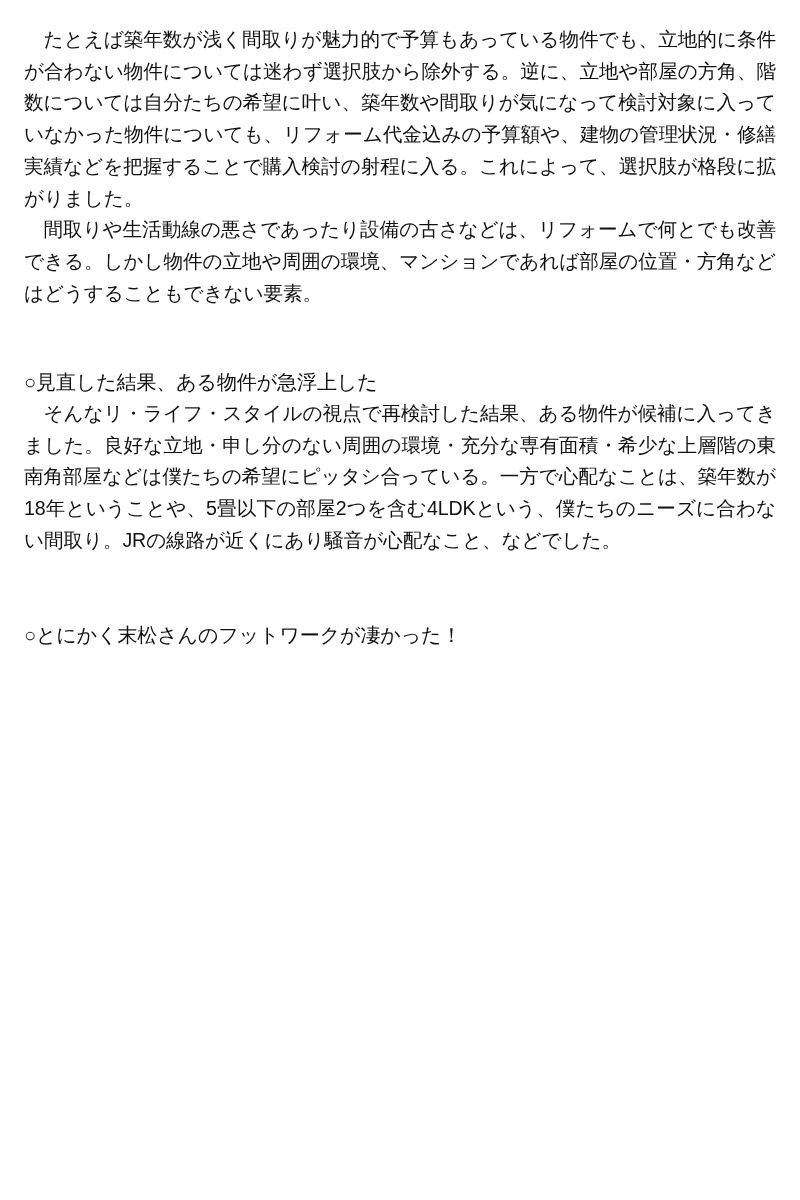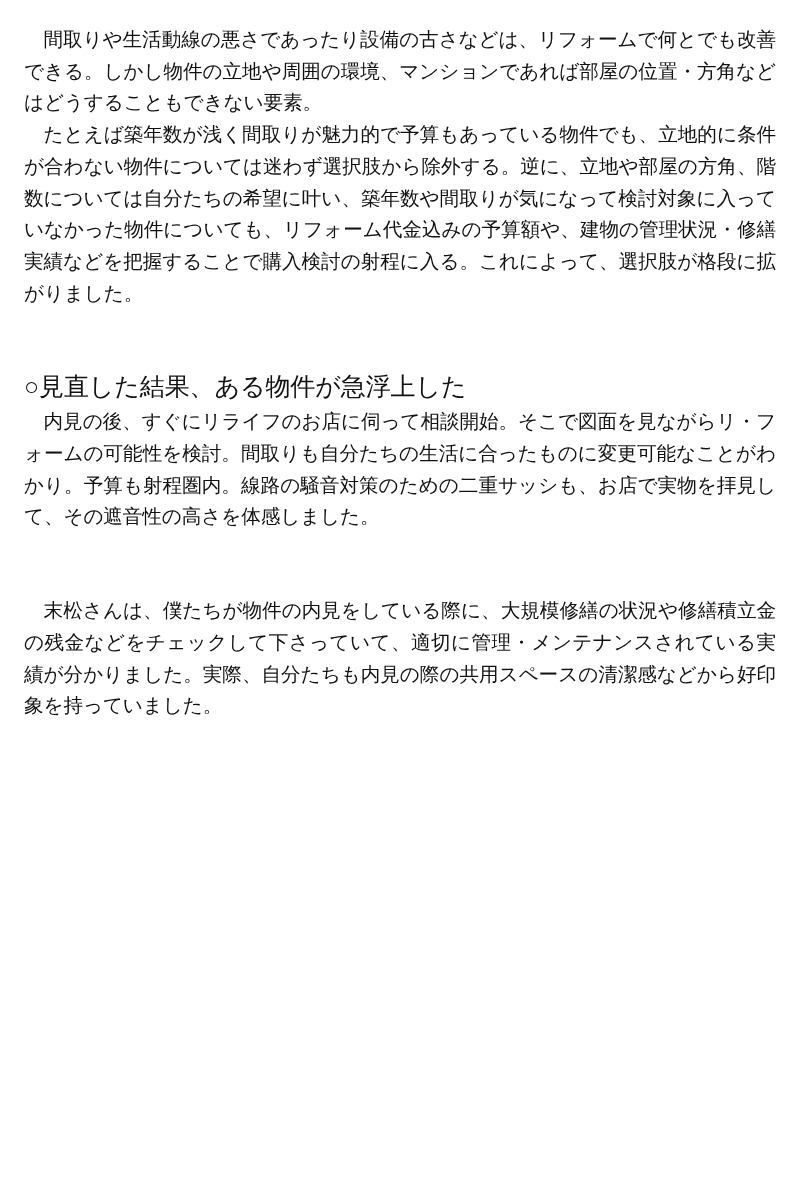--- a/index.html
+++ b/index.html
@@ -31,37 +31,37 @@
     color: #111111;
   }
   .para {
     margin: 0;
     text-indent: 1em;
     text-align: justify;
   }
   .heading {
     margin: 0;
     text-indent: 0;
-    font-size: 25px;
+    font-size: 20px;
     font-weight: normal;
     line-height: 1.62;
   }
   .gap-large {
     height: 56px;
   }
   .gap-section {
     height: 62px;
   }
 </style>
 </head>
 <body>
 
 <div class="page">
   <div class="doc-body" id="doc-body">
+      <p class="para">たとえば築年数が浅く間取りが魅力的で予算もあっている物件でも、立地的に条件が合わない物件については迷わず選択肢から除外する。逆に、立地や部屋の方角、階数については自分たちの希望に叶い、築年数や間取りが気になって検討対象に入っていなかった物件についても、リフォーム代金込みの予算額や、建物の管理状況・修繕実績などを把握することで購入検討の射程に入る。これによって、選択肢が格段に拡がりました。</p>
       <p class="para">間取りや生活動線の悪さであったり設備の古さなどは、リフォームで何とでも改善できる。しかし物件の立地や周囲の環境、マンションであれば部屋の位置・方角などはどうすることもできない要素。</p>
-      <p class="para">たとえば築年数が浅く間取りが魅力的で予算もあっている物件でも、立地的に条件が合わない物件については迷わず選択肢から除外する。逆に、立地や部屋の方角、階数については自分たちの希望に叶い、築年数や間取りが気になって検討対象に入っていなかった物件についても、リフォーム代金込みの予算額や、建物の管理状況・修繕実績などを把握することで購入検討の射程に入る。これによって、選択肢が格段に拡がりました。</p>
       <div class="gap-large"></div>
       <p class="heading">○見直した結果、ある物件が急浮上した</p>
-      <p class="para">内見の後、すぐにリライフのお店に伺って相談開始。そこで図面を見ながらリ・フォームの可能性を検討。間取りも自分たちの生活に合ったものに変更可能なことがわかり。予算も射程圏内。線路の騒音対策のための二重サッシも、お店で実物を拝見して、その遮音性の高さを体感しました。</p>
+      <p class="para">そんなリ・ライフ・スタイルの視点で再検討した結果、ある物件が候補に入ってきました。良好な立地・申し分のない周囲の環境・充分な専有面積・希少な上層階の東南角部屋などは僕たちの希望にピッタシ合っている。一方で心配なことは、築年数が18年ということや、5畳以下の部屋2つを含む4LDKという、僕たちのニーズに合わない間取り。JRの線路が近くにあり騒音が心配なこと、などでした。</p>
       <div class="gap-section"></div>
-      <p class="para">末松さんは、僕たちが物件の内見をしている際に、大規模修繕の状況や修繕積立金の残金などをチェックして下さっていて、適切に管理・メンテナンスされている実績が分かりました。実際、自分たちも内見の際の共用スペースの清潔感などから好印象を持っていました。</p>
+      <p class="heading">○とにかく末松さんのフットワークが凄かった！</p>
     </div>
 </div>
 
 </body></html>

